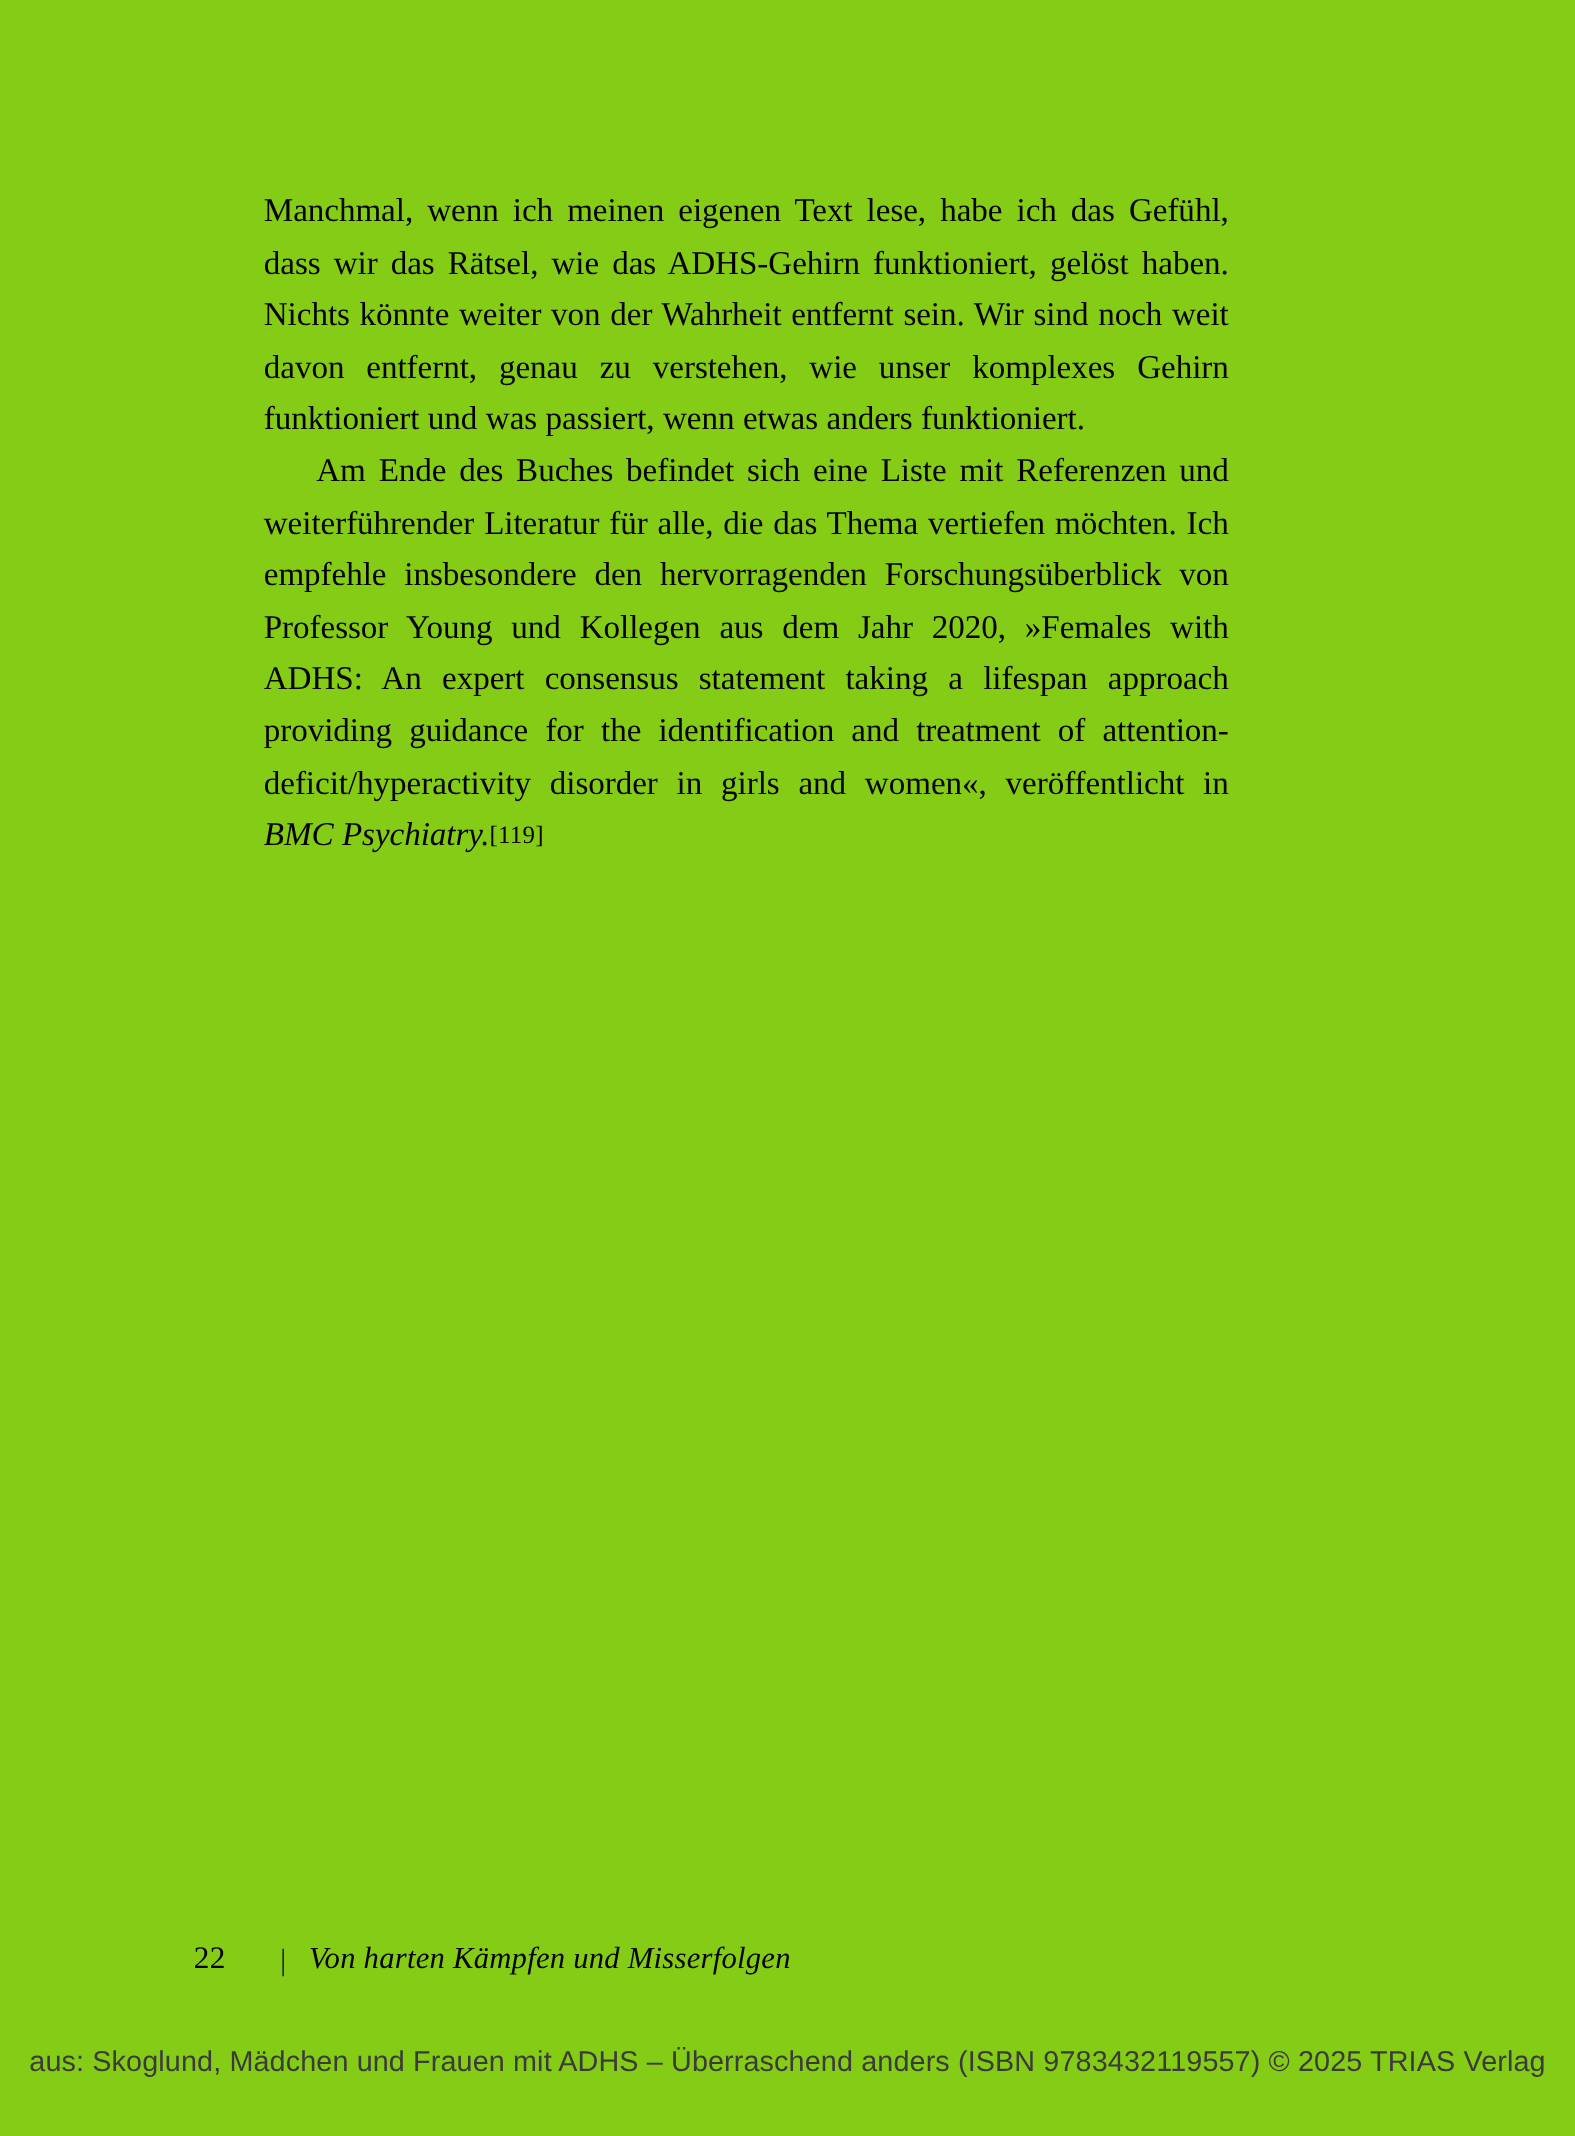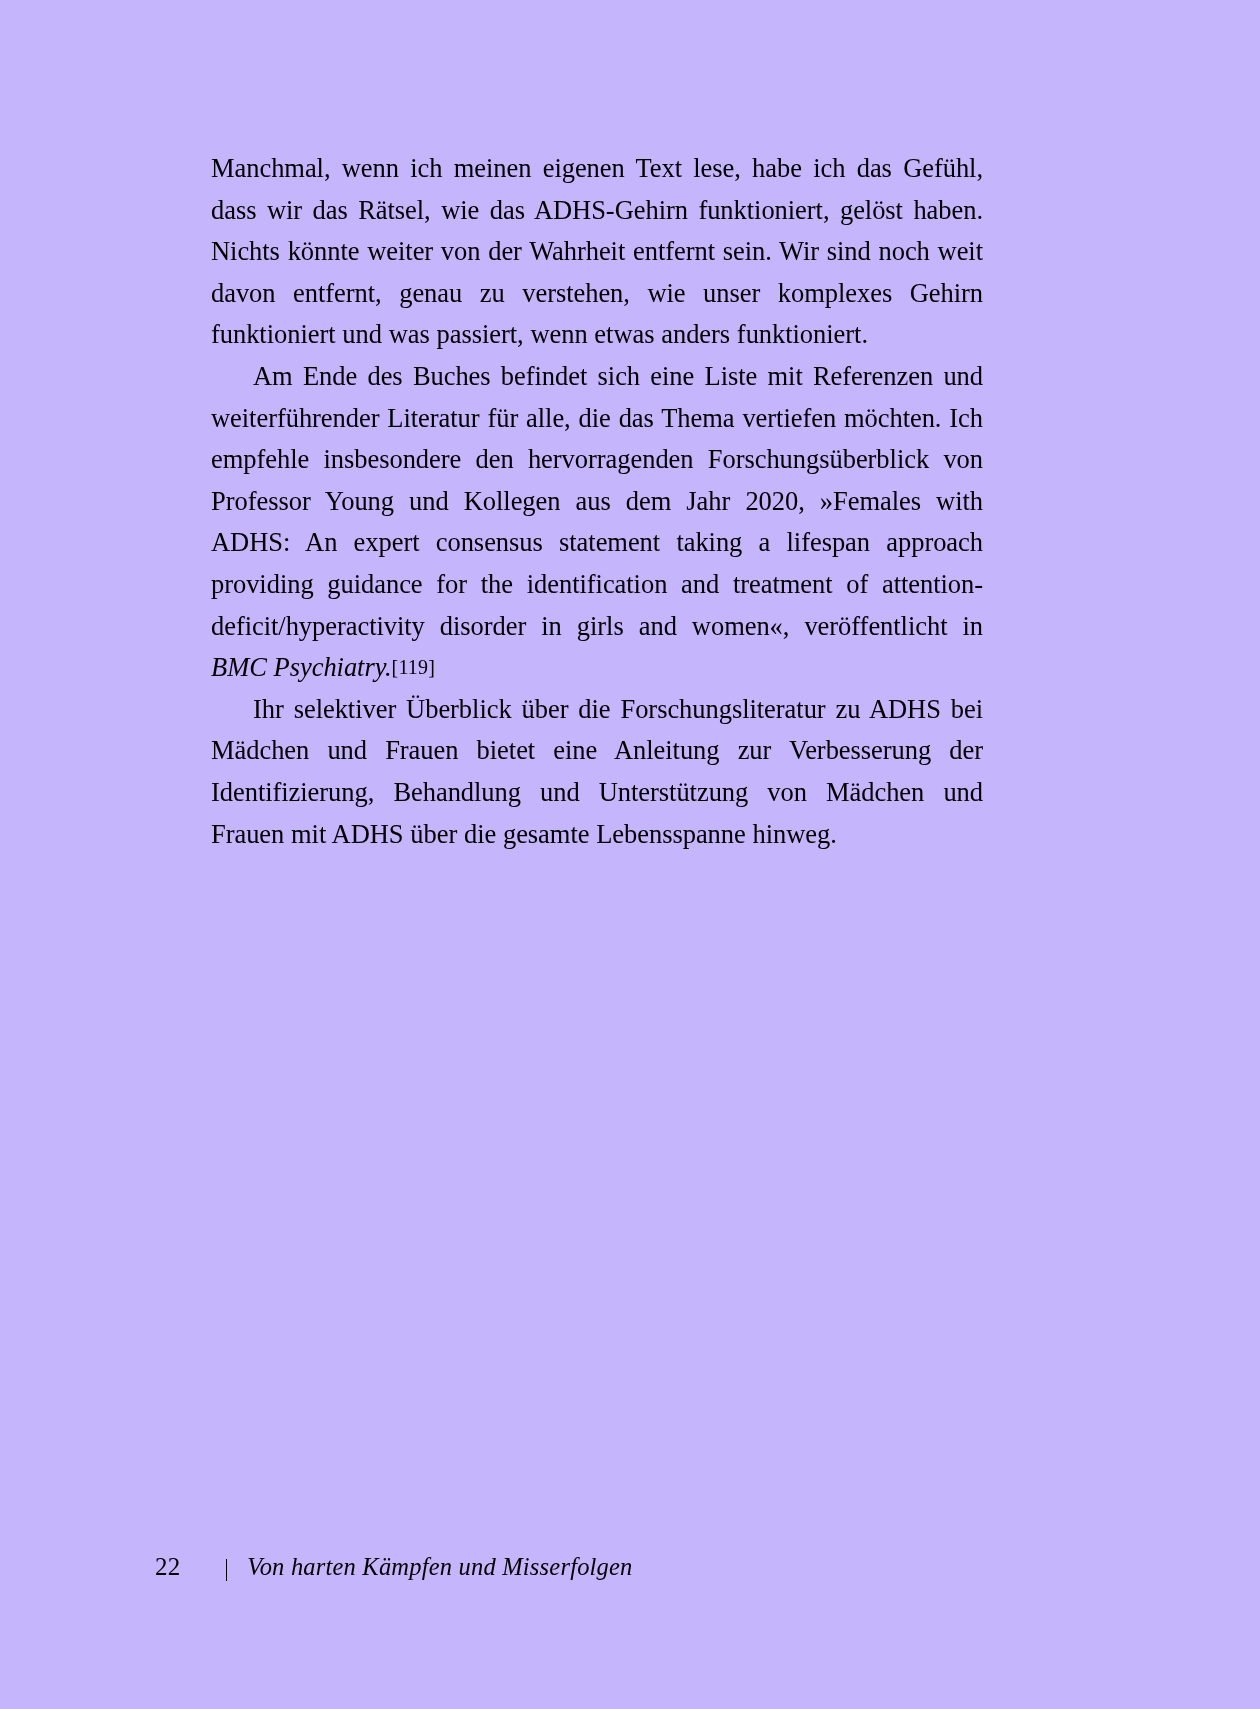--- a/index.html
+++ b/index.html
@@ -15,21 +15,21 @@
     color: #000000;
     overflow: hidden;
   }
 
   .page {
     position: absolute;
     left: 0;
     top: 0;
     width: 1260px;
     height: 1709px;
-    background: #c4b5fd;
+    background: #84cc16;
   }
 
   
   .textblock {
     position: absolute;
     left: 211px;
     top: 148px;
     width: 772px;
   }
 
@@ -117,24 +117,24 @@
 <body>
 
 <div class="page">
 
   <div class="textblock">
 
     <p class="para nojust">Manchmal, wenn ich meinen eigenen Text lese, habe ich das Gefühl, dass wir das Rätsel, wie das ADHS-Gehirn funktioniert, gelöst haben. Nichts könnte weiter von der Wahrheit entfernt sein. Wir sind noch weit davon entfernt, genau zu verstehen, wie unser komplexes Gehirn funktioniert und was passiert, wenn etwas anders funktioniert.</p>
 
     <p class="para indent nojust"><span>Am Ende des Buches befindet sich eine Liste mit Referenzen und weiterführender Literatur für alle, die das Thema vertiefen möchten. Ich empfehle insbesondere den hervorragenden Forschungsüberblick von Professor Young und Kollegen aus dem Jahr 2020, »Females with ADHS: An expert consensus statement taking a lifespan approach providing guidance for the identification and treatment of attention-deficit/hyperactivity disorder in girls and women«, veröffentlicht in </span><em class="title-italic">BMC Psychiatry</em><em class="title-italic">.</em><span class="refnum">[119]</span></p>
 
-    <p class="para indent nojust">Ihr selektiver Überblick über die Forschungsliteratur zu ADHS bei Mädchen und Frauen bietet eine Anleitung zur Verbesserung der Identifizierung, Behandlung und Unterstützung von Mädchen und Frauen mit ADHS über die gesamte Lebensspanne hinweg.</p>
 
   </div>
 
   <div class="running-footer">
     <span class="folio">22</span>
     <span class="folio-rule"></span>
     <span class="chapter-title">Von harten Kämpfen und Misserfolgen</span>
   </div>
 
+  <div class="attribution">aus: Skoglund, Mädchen und Frauen mit ADHS – Überraschend anders (ISBN 9783432119557) © 2025 TRIAS Verlag</div>
 
 </div>
 
 </body></html>

